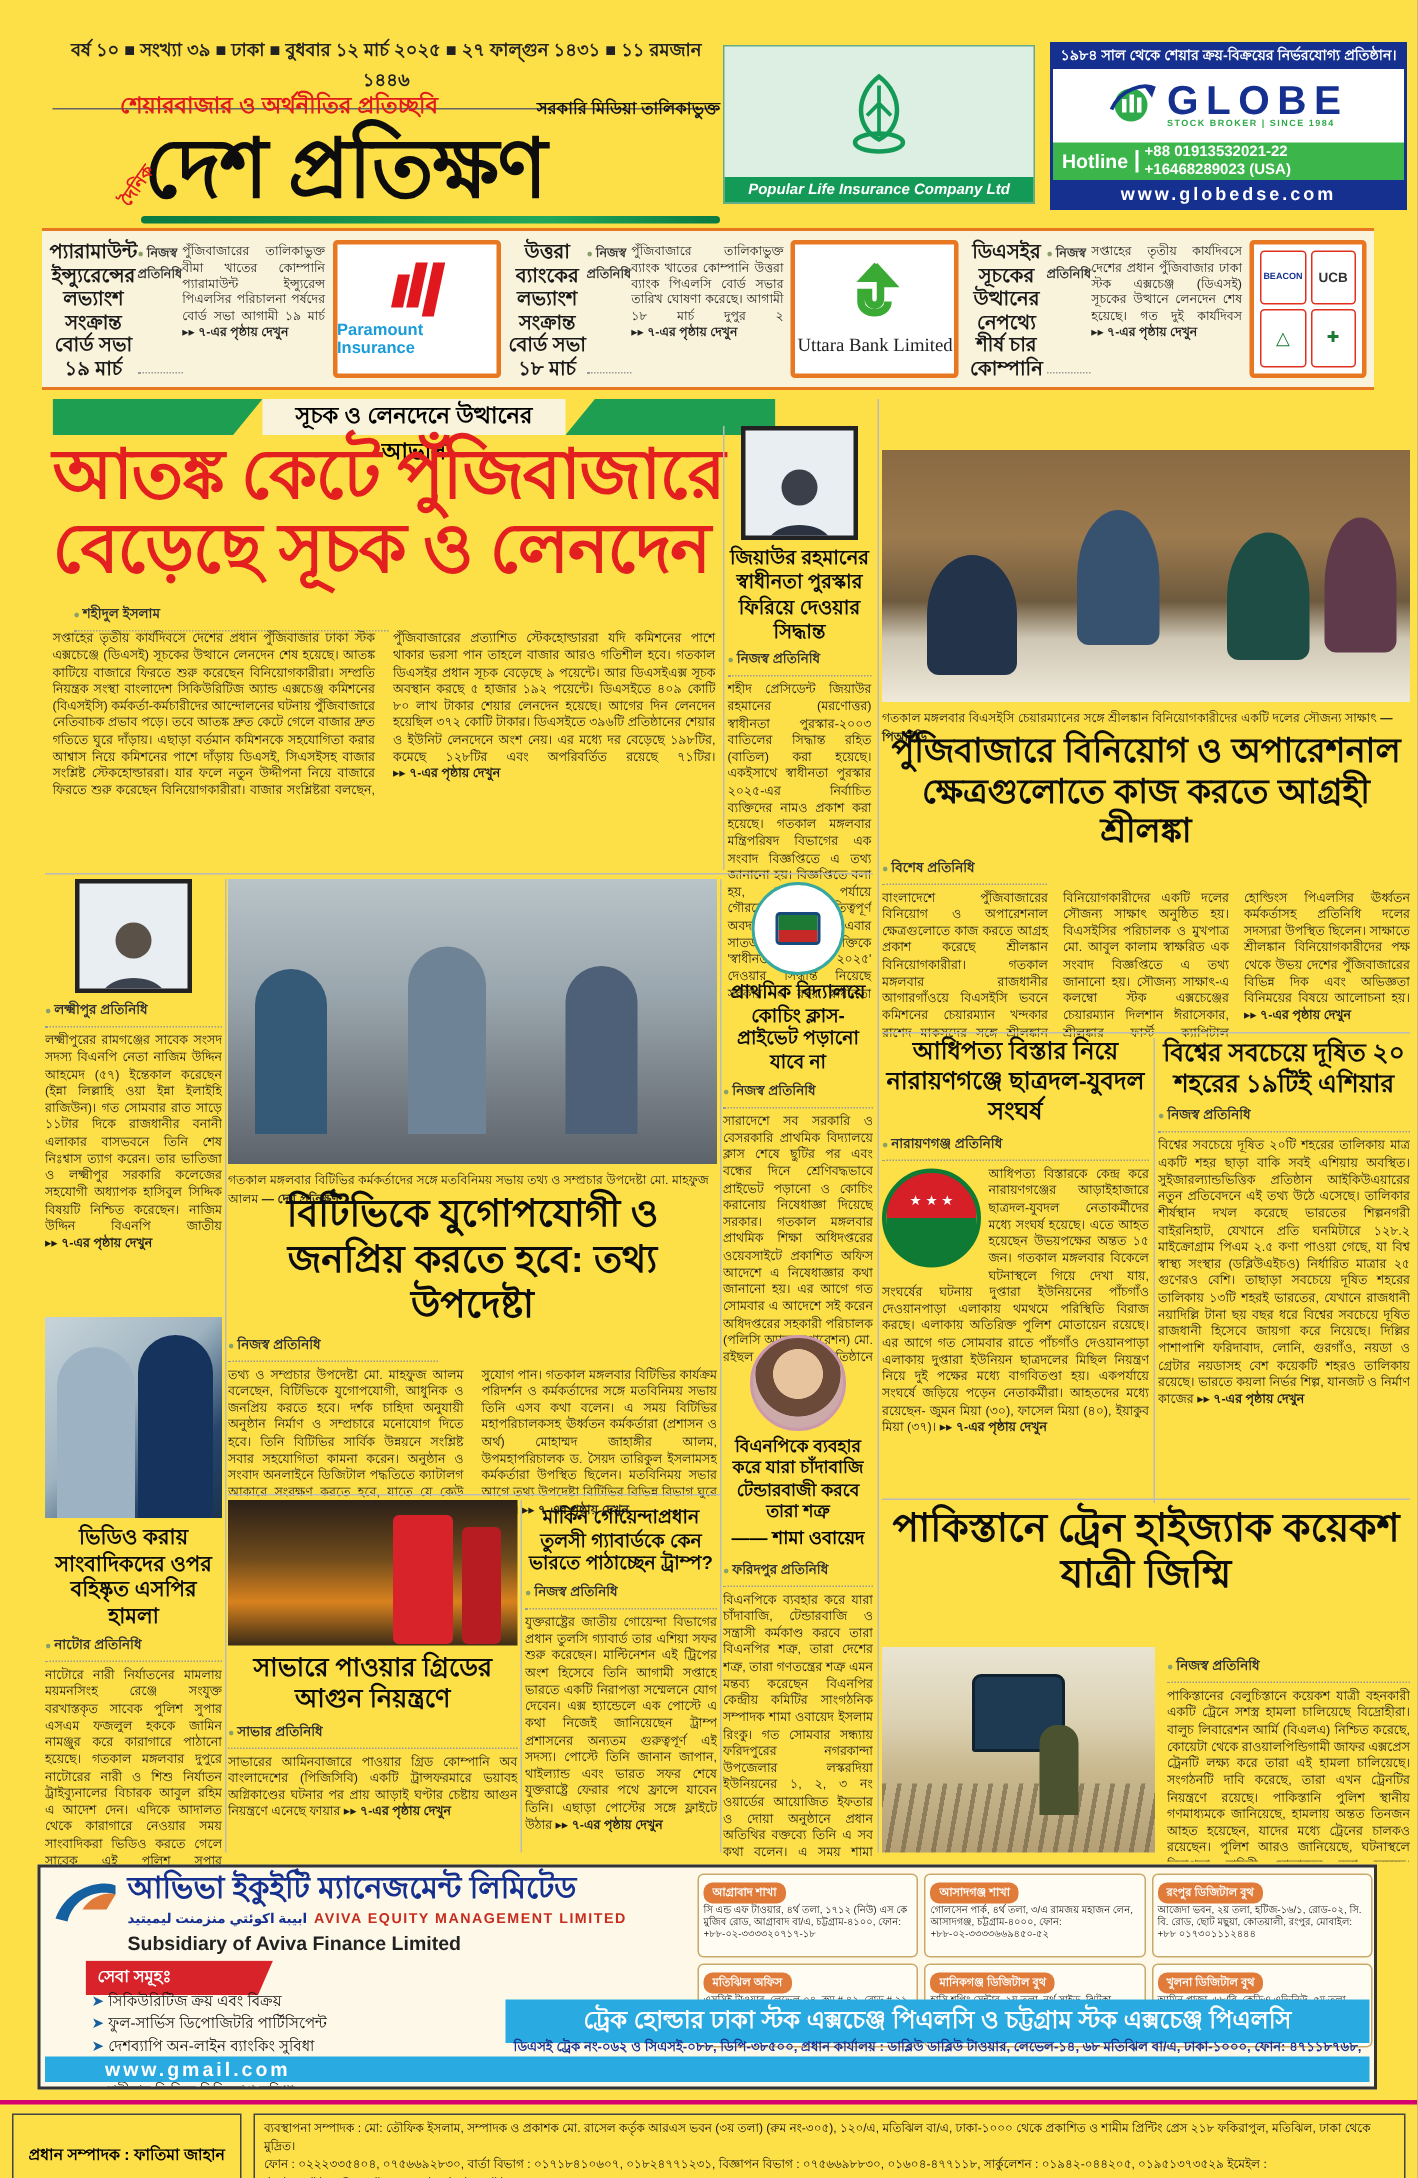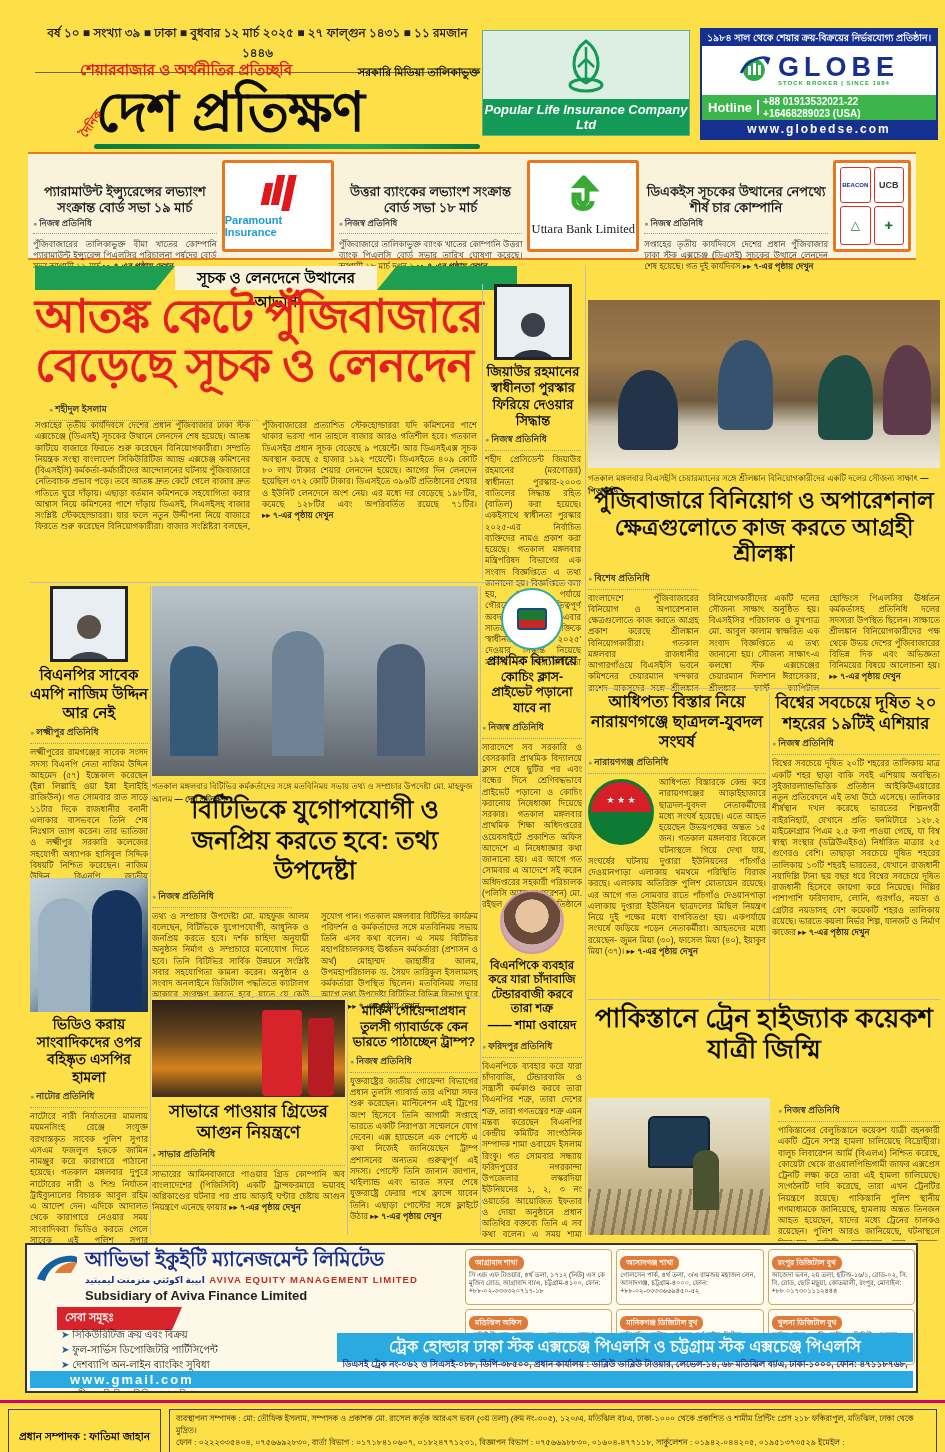--- a/index.html
+++ b/index.html
@@ -14,36 +14,36 @@
   .mh-tagline { color:#e01b1b; font-weight:bold; font-size:15px; }
   .mh-listed { color:#111; font-weight:bold; font-size:11px; }
   .mh-logo { display:flex; align-items:flex-end; margin-top:2px; }
   .mh-daily { color:#e01b1b; font-weight:bold; font-size:12px; transform:rotate(-55deg); width:16px; }
   .mh-title { font-size:55px; font-weight:bold; color:#0d0d0d; line-height:1; letter-spacing:-1px; }
   .mh-underline { height:5px; background:linear-gradient(90deg,#0b7a41,#21a75c 70%,#0b7a41); margin:4px 0 2px 14px; border-radius:3px; }
   .mh-sub { text-align:right; font-family:"Liberation Serif",serif; font-weight:bold; font-size:16px; color:#123; }
 
   .ad-popular { position:absolute; left:482px; top:30px; width:208px; height:106px; background:#dcefe2; border:1px solid #6a8; display:flex; flex-direction:column; }
   .plic-logo { flex:1; display:flex; align-items:center; justify-content:center; }
-  .plic-strip { background:#139a57; color:#fff; font-weight:bold; font-size:13px; text-align:center; padding:3px 0; font-style:italic; }
+  .plic-strip { background:#139a57; color:#fff; font-weight:bold; font-size:10px; text-align:center; padding:3px 0; font-style:italic; }
 
   .ad-globe { position:absolute; left:700px; top:28px; width:238px; height:112px; border:2px solid #15308f; display:flex; flex-direction:column; background:#fff; }
   .globe-top { background:#15308f; color:#fff; font-size:9.5px; font-weight:bold; text-align:center; padding:2px 4px; line-height:1.25; }
   .globe-mid { flex:1; display:flex; align-items:center; justify-content:center; gap:5px; }
   .globe-word { color:#15308f; font-size:27px; font-weight:bold; letter-spacing:5px; line-height:.9; }
   .globe-sub { color:#2faa4a; font-size:6px; font-weight:bold; letter-spacing:1px; }
   .globe-hot { background:#3cb54b; color:#fff; display:flex; align-items:center; gap:4px; padding:1px 6px; }
   .globe-hot .lbl { font-size:13px; font-weight:bold; border-right:2px solid #fff; padding-right:5px; }
   .globe-hot .nums { font-size:10px; font-weight:bold; line-height:1.15; }
   .globe-web { background:#15308f; color:#fff; text-align:center; font-weight:bold; font-size:12px; letter-spacing:2px; padding:2px 0; }
 
   
   .teasers { position:absolute; left:28px; top:152px; width:888px; height:108px; background:#f8f3da;
              border-top:2px solid #e87722; border-bottom:2px solid #e87722; display:flex; gap:5px; padding:6px 5px; }
-  .teaser { flex:1; display:flex; flex-direction:column; min-width:0;margin-top:24px; }
+  .teaser { flex:1; display:flex; flex-direction:row; min-width:0; }
   .teaser .t-title { font-size:13px; font-weight:bold; color:#1a1a1a; text-align:center; line-height:1.2; }
   .teaser .t-byline { font-size:8.5px; font-weight:bold; color:#333; margin-top:2px; border-bottom:1px dotted #999; padding-bottom:2px; }
   .teaser .t-body { font-size:8.3px; color:#222; text-align:justify; line-height:1.3; margin-top:2px; }
   .logobox { width:112px; flex:none; background:#fff; border:3px solid #e87722; border-radius:3px;
              display:flex; flex-direction:column; align-items:center; justify-content:center; gap:3px; }
   .p-bars { display:flex; gap:3px; }
   .p-bars i { width:8px; height:30px; background:#e0181e; transform:skewX(-12deg); display:block; }
   .p-bars i:nth-child(1){height:22px; margin-top:8px;} .p-bars i:nth-child(3){height:36px;}
   .p-name { color:#1a9cd8; font-weight:bold; font-size:11px; }
   .u-name { font-family:"Liberation Serif",serif; font-size:12.5px; color:#222; }
@@ -246,21 +246,21 @@
     <div class="logobox">
       <span>
         <svg width="34" height="40" viewBox="0 0 34 40">
           <path d="M17 2 L28 14 L21 14 L21 24 C21 30 13 30 13 24 L13 20 L8 20 L8 26 C8 36 26 36 26 26" fill="none" stroke="#3aaa35" stroke-width="5"></path>
           <path d="M17 0 L29 13 L5 13 Z" fill="#3aaa35"></path>
         </svg>
       </span>
       <span class="u-name">Uttara Bank Limited</span>
     </div>
     <div class="teaser">
-      <div class="t-title">ডিএকইস সূচকের উত্থানের নেপথ্যে শীর্ষ চার কোম্পানি</div>
+      <div class="t-title">ডিএসইর সূচকের উত্থানের নেপথ্যে শীর্ষ চার কোম্পানি</div>
       <div class="t-byline byline">নিজস্ব প্রতিনিধি</div>
       <div class="t-body"><span>সপ্তাহের তৃতীয় কার্যদিবসে দেশের প্রধান পুঁজিবাজার ঢাকা স্টক এক্সচেঞ্জ (ডিএসই) সূচকের উত্থানে লেনদেন শেষ হয়েছে। গত দুই কার্যদিবস</span><span class="more">৭-এর পৃষ্ঠায় দেখুন</span></div>
     </div>
     <div class="minilogos">
       <div class="minilogo" style="color:#15308f">BEACON</div>
       <div class="minilogo" style="color:#333;font-size:9px">UCB</div>
       <div class="minilogo" style="color:#1d7a34;font-size:12px">△</div>
       <div class="minilogo" style="color:#1d7a34;font-size:10px">✚</div>
     </div>
   </div>
@@ -299,21 +299,20 @@
     <div class="cols body-txt"><span>বাংলাদেশে পুঁজিবাজারের বিনিয়োগ ও অপারেশনাল ক্ষেত্রগুলোতে কাজ করতে আগ্রহ প্রকাশ করেছে শ্রীলঙ্কান বিনিয়োগকারীরা। গতকাল মঙ্গলবার রাজধানীর আগারগাঁওয়ে বিএসইসি ভবনে কমিশনের চেয়ারম্যান খন্দকার রাশেদ মাকসুদের সঙ্গে শ্রীলঙ্কান বিনিয়োগকারীদের একটি দলের সৌজন্য সাক্ষাৎ অনুষ্ঠিত হয়। বিএসইসির পরিচালক ও মুখপাত্র মো. আবুল কালাম স্বাক্ষরিত এক সংবাদ বিজ্ঞপ্তিতে এ তথ্য জানানো হয়। সৌজন্য সাক্ষাৎ-এ কলম্বো স্টক এক্সচেঞ্জের চেয়ারম্যান দিলশান ঈরাসেকার, শ্রীলঙ্কার ফার্স্ট ক্যাপিটাল হোল্ডিংস পিএলসির ঊর্ধ্বতন কর্মকর্তাসহ প্রতিনিধি দলের সদস্যরা উপস্থিত ছিলেন। সাক্ষাতে শ্রীলঙ্কান বিনিয়োগকারীদের পক্ষ থেকে উভয় দেশের পুঁজিবাজারের বিভিন্ন দিক এবং অভিজ্ঞতা বিনিময়ের বিষয়ে আলোচনা হয়।</span><span class="more">৭-এর পৃষ্ঠায় দেখুন</span></div>
   </div>
 
   <div class="najim">
     <div class="portrait">
       <svg class="sil" width="60" height="60" viewBox="0 0 60 60">
           <circle cx="30" cy="20" r="12" fill="#5a5248"></circle>
           <path d="M8 60 C8 40 52 40 52 60 Z" fill="#3c4350"></path>
         </svg>
     </div>
-    <div class="arthead">বিএনপির সাবেক এমপি নাজিম উদ্দিন আর নেই</div>
     <div class="byline">লক্ষ্মীপুর প্রতিনিধি</div>
     <div class="body-txt" style="height:146px"><span>লক্ষ্মীপুরের রামগঞ্জের সাবেক সংসদ সদস্য বিএনপি নেতা নাজিম উদ্দিন আহমেদ (৫৭) ইন্তেকাল করেছেন (ইন্না লিল্লাহি ওয়া ইন্না ইলাইহি রাজিউন)। গত সোমবার রাত সাড়ে ১১টার দিকে রাজধানীর বনানী এলাকার বাসভবনে তিনি শেষ নিঃশ্বাস ত্যাগ করেন। তার ভাতিজা ও লক্ষ্মীপুর সরকারি কলেজের সহযোগী অধ্যাপক হাসিবুল সিদ্দিক বিষয়টি নিশ্চিত করেছেন। নাজিম উদ্দিন বিএনপি জাতীয়</span><span class="more">৭-এর পৃষ্ঠায় দেখুন</span></div>
   </div>
 
   <div class="photo btvphoto">
     <div style="position:absolute;left:18px;top:60px;width:48px;height:110px;background:#355a78;border-radius:24px 24px 0 0"></div>
     <div style="position:absolute;left:120px;top:45px;width:52px;height:125px;background:#6e8496;border-radius:26px 26px 0 0"></div>
     <div style="position:absolute;left:225px;top:58px;width:48px;height:112px;background:#4d6078;border-radius:24px 24px 0 0"></div>
   </div>
   <div class="btv-cap caption"><span>গতকাল মঙ্গলবার বিটিভির কর্মকর্তাদের সঙ্গে মতবিনিময় সভায় তথ্য ও সম্প্রচার উপদেষ্টা মো. মাহফুজ আলম</span><b>দেশ প্রতিক্ষণ</b></div>

